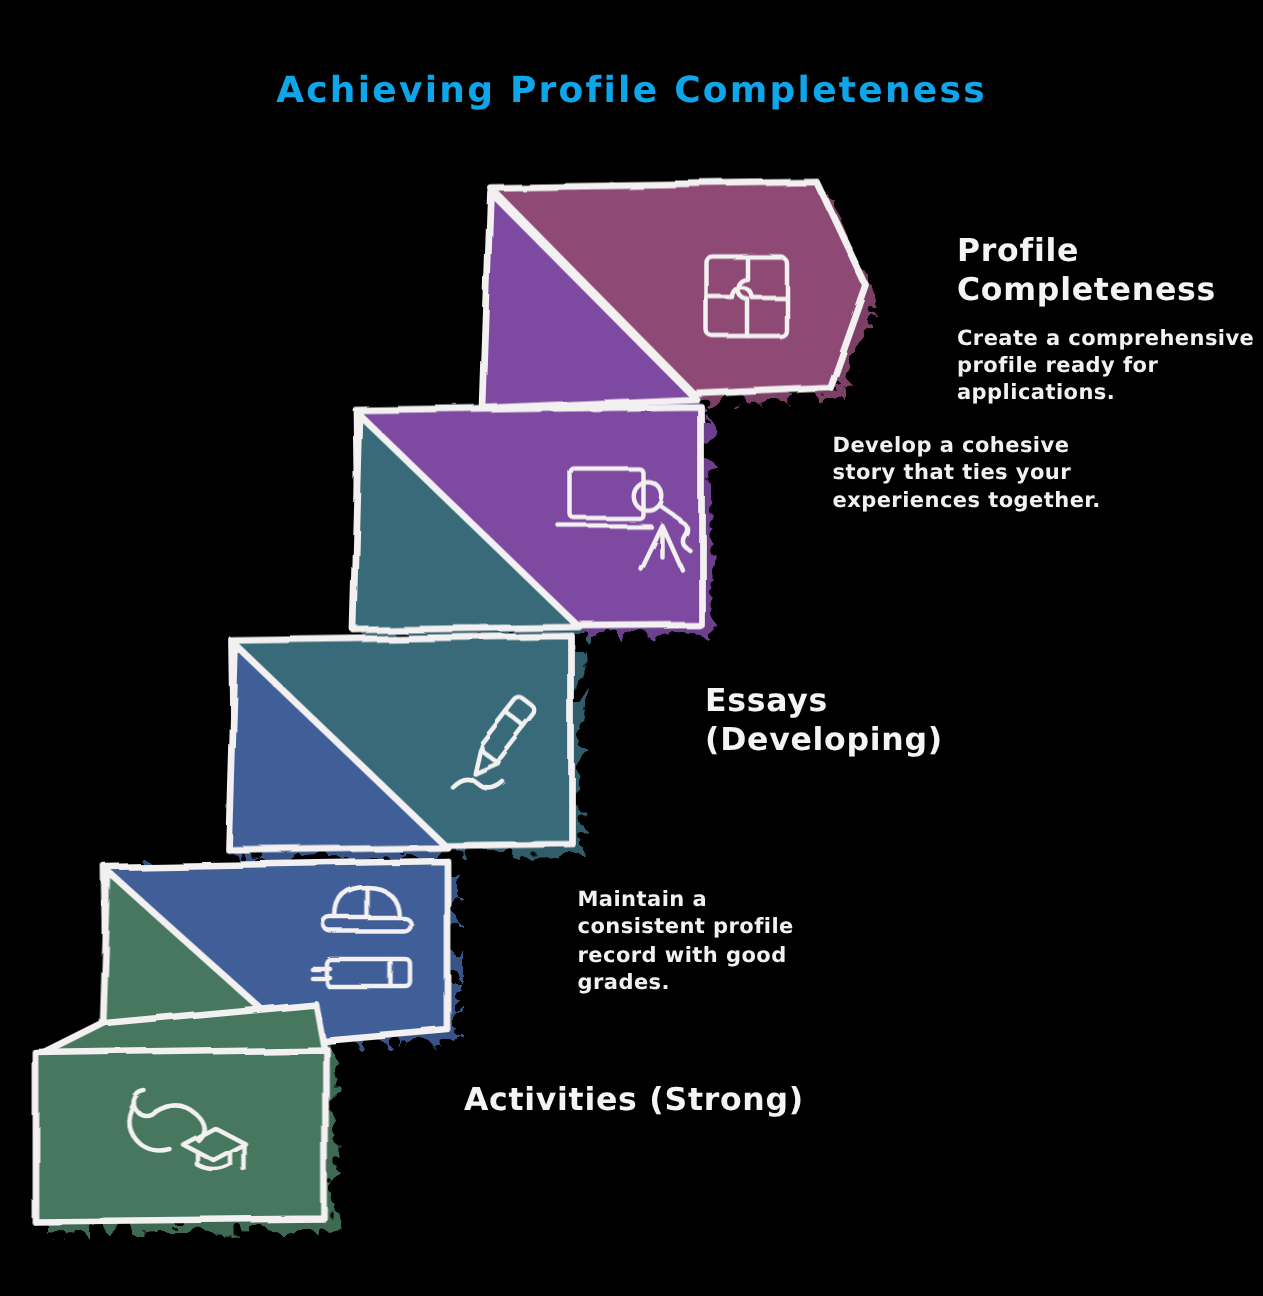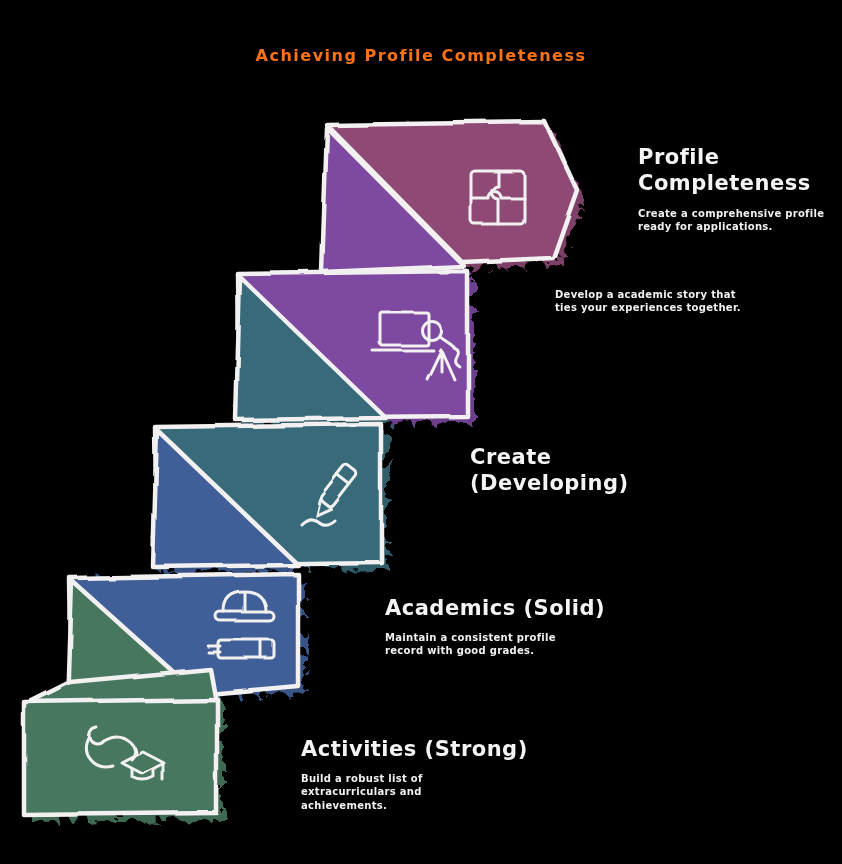--- a/index.html
+++ b/index.html
@@ -2,37 +2,37 @@
 <html><head>
 <meta charset="utf-8">
 <style>
   html,body{margin:0;padding:0;background:#000;}
   .stage{
     position:relative;width:842px;height:864px;background:#000;
     font-family:"DejaVu Sans","Liberation Sans",sans-serif;overflow:hidden;
   }
   .page-title{
     position:absolute;left:0;right:0;top:46px;text-align:center;
-    color:#f97316;font-size:16px;font-weight:bold;letter-spacing:1.5px;
+    color:#0ea5e9;font-size:24px;font-weight:bold;letter-spacing:1.5px;
   }
   .ribbon-svg{position:absolute;left:0;top:0;}
   .shape{stroke:#f2f0f0;stroke-width:4.5;stroke-linejoin:round;}
   .ink{fill:none;stroke:#f2f0f0;stroke-width:3;stroke-linecap:round;stroke-linejoin:round;}
   .label{position:absolute;color:#f2f0f0;}
   .label h3{
-    margin:4px 0 10px 0;font-size:21px;line-height:1.25;font-weight:bold;
+    margin:14px 0 10px 0;font-size:21px;line-height:1.25;font-weight:bold;
     letter-spacing:.5px;color:#f5f3f3;
   }
-  .label p{margin:0;font-size:10px;line-height:1.32;font-weight:bold;letter-spacing:.3px;}
+  .label p{margin:0;font-size:14px;line-height:1.32;font-weight:bold;letter-spacing:.3px;}
   .lbl-1{left:638px;top:140px;width:200px;}
   .lbl-2{left:555px;top:288px;width:195px;}
   .lbl-3{left:470px;top:440px;width:205px;}
   .lbl-4{left:385px;top:591px;width:235px;}
   .lbl-4 p{width:172px;}
-  .lbl-5{left:301px;top:732px;width:235px;}
+  .lbl-5{left:301px;top:706px;width:235px;text-align:right;}
   .lbl-5 p{width:188px;}
 </style>
 </head>
 <body>
 
 <div class="stage">
 
   <div class="page-title">Achieving Profile Completeness</div>
 
   <svg class="ribbon-svg" width="842" height="864" viewBox="0 0 842 864">
@@ -126,30 +126,28 @@
 
     </g>
   </svg>
 
   <div class="label lbl-1">
     <h3>Profile Completeness</h3>
     <p>Create a comprehensive profile ready for applications.</p>
   </div>
 
   <div class="label lbl-2">
-    <p>Develop a academic story that ties your experiences together.</p>
+    <p>Develop a cohesive story that ties your experiences together.</p>
   </div>
 
   <div class="label lbl-3">
-    <h3>Create (Developing)</h3>
+    <h3>Essays (Developing)</h3>
   </div>
 
   <div class="label lbl-4">
-    <h3>Academics (Solid)</h3>
     <p>Maintain a consistent profile record with good grades.</p>
   </div>
 
   <div class="label lbl-5">
     <h3>Activities (Strong)</h3>
-    <p>Build a robust list of extracurriculars and achievements.</p>
   </div>
 
 </div>
 
 </body></html>

